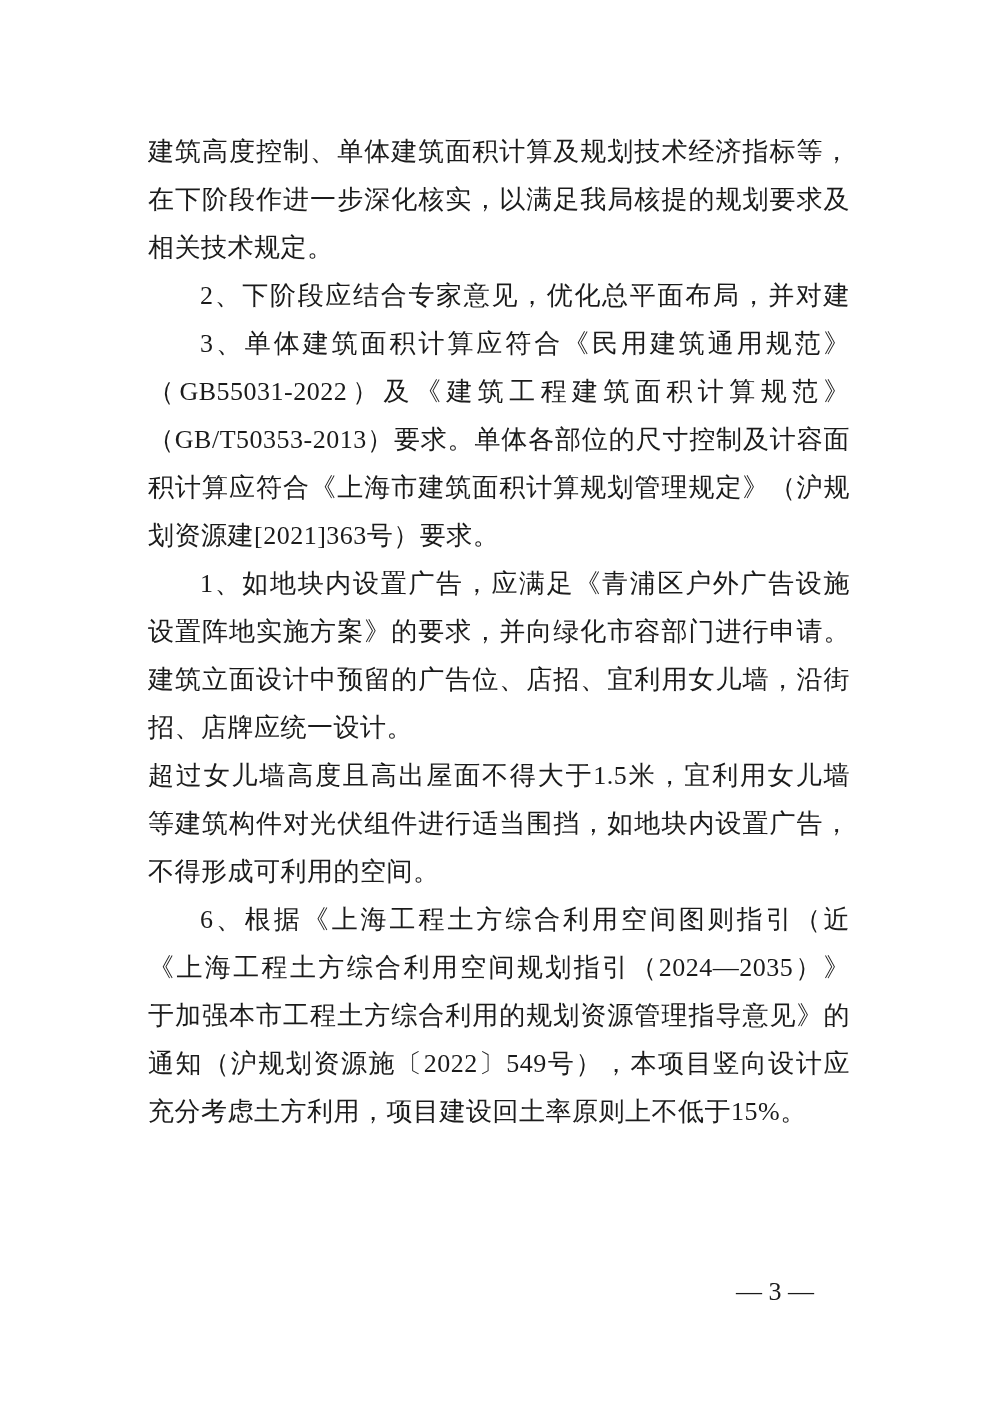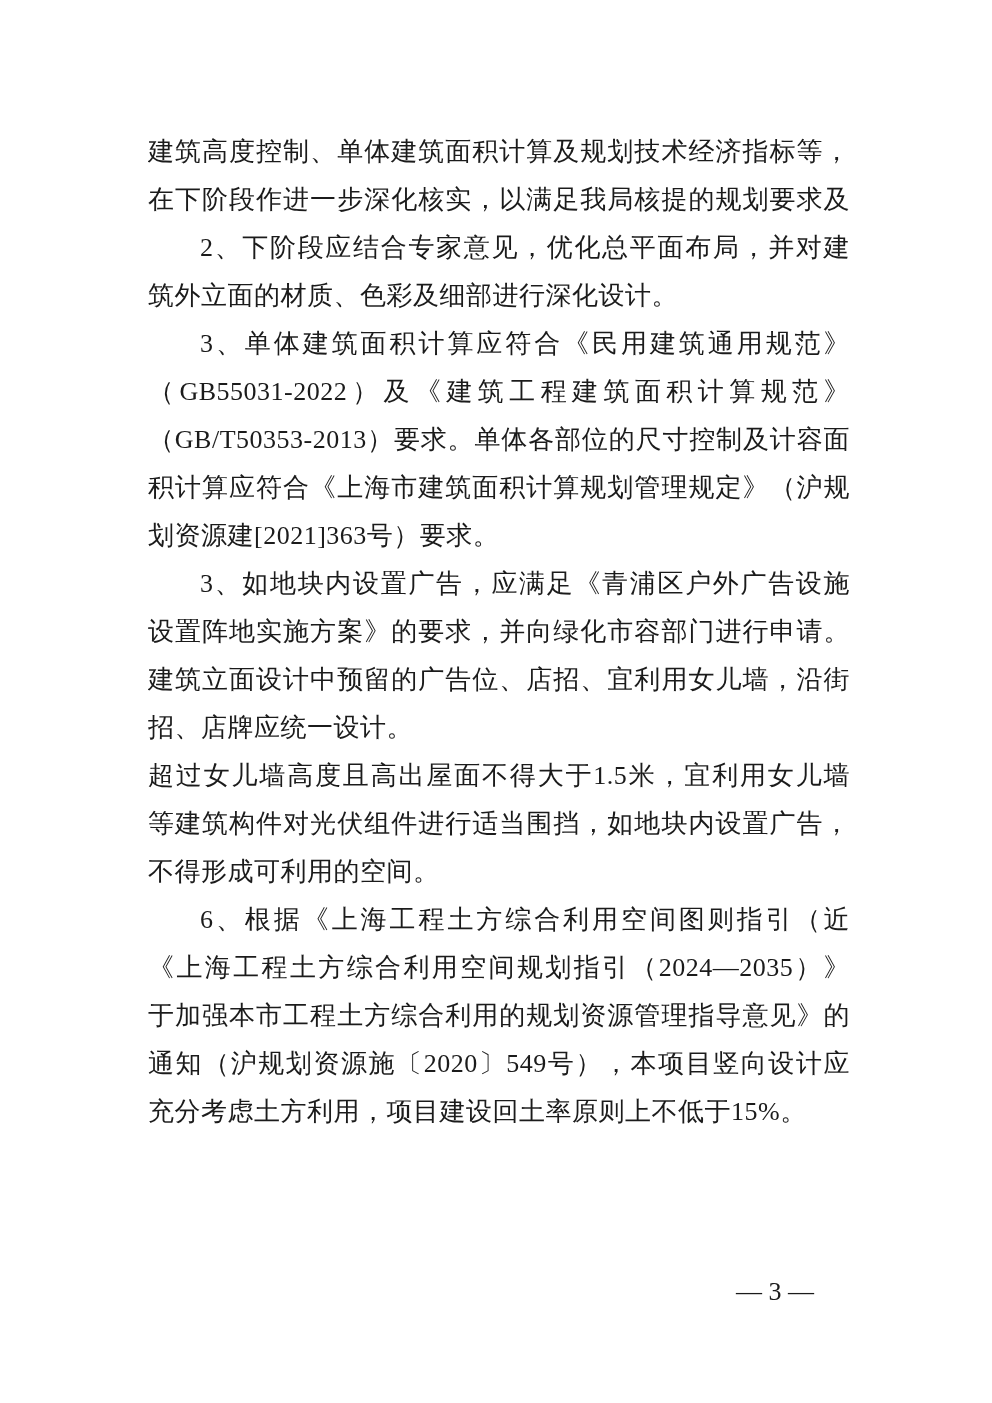--- a/index.html
+++ b/index.html
@@ -56,34 +56,34 @@
   }
 </style>
 </head>
 <body>
 
 <div class="page">
   <div class="doc-body">
 
   <div class="line">建筑高度控制、单体建筑面积计算及规划技术经济指标等，</div>
       <div class="line">在下阶段作进一步深化核实，以满足我局核提的规划要求及</div>
+      <div class="line para-end">相关技术规定。</div>
       <div class="line indent">2、下阶段应结合专家意见，优化总平面布局，并对建</div>
-      <div class="line para-end">筑外立面的材质、色彩及细部进行深化设计。</div>
       <div class="line indent">3、单体建筑面积计算应符合《民用建筑通用规范》</div>
       <div class="line">（GB55031-2022）及《建筑工程建筑面积计算规范》</div>
       <div class="line">（GB/T50353-2013）要求。单体各部位的尺寸控制及计容面</div>
       <div class="line">积计算应符合《上海市建筑面积计算规划管理规定》（沪规</div>
       <div class="line para-end">划资源建[2021]363号）要求。</div>
-      <div class="line indent">3、如地块内设置广告，应满足《青浦区户外广告设施</div>
+      <div class="line indent">1、如地块内设置广告，应满足《青浦区户外广告设施</div>
       <div class="line">设置阵地实施方案》的要求，并向绿化市容部门进行申请。</div>
       <div class="line">建筑立面设计中预留的广告位、店招、宜利用女儿墙，沿街店</div>
       <div class="line para-end">招、店牌应统一设计。</div>
       <div class="line">超过女儿墙高度且高出屋面不得大于1.5米，宜利用女儿墙</div>
       <div class="line">等建筑构件对光伏组件进行适当围挡，如地块内设置广告，</div>
       <div class="line para-end">不得形成可利用的空间。</div>
       <div class="line indent">6、根据《上海工程土方综合利用空间图则指引（近期）》</div>
       <div class="line">《上海工程土方综合利用空间规划指引（2024—2035）》《关</div>
       <div class="line">于加强本市工程土方综合利用的规划资源管理指导意见》的</div>
-      <div class="line">通知（沪规划资源施〔2020〕549号），本项目竖向设计应</div>
+      <div class="line">通知（沪规划资源施〔2022〕549号），本项目竖向设计应</div>
       <div class="line para-end">充分考虑土方利用，项目建设回土率原则上不低于15%。</div>
     </div>
   <div class="page-footer">— 3 —</div>
 </div>
 
 </body></html>

